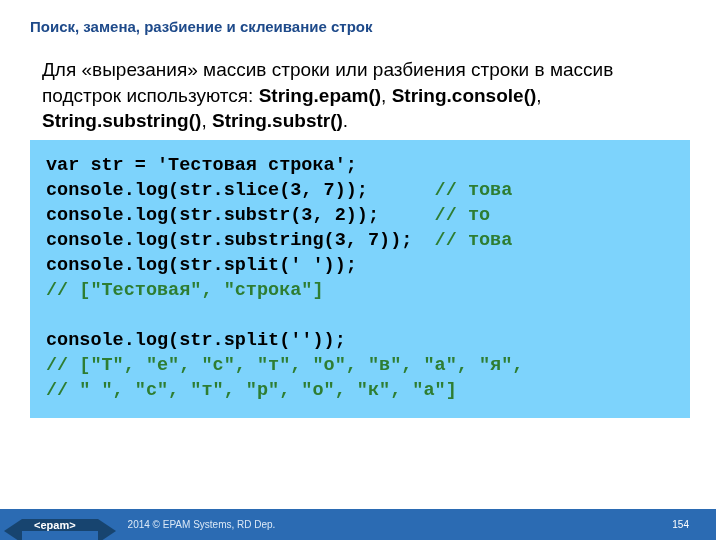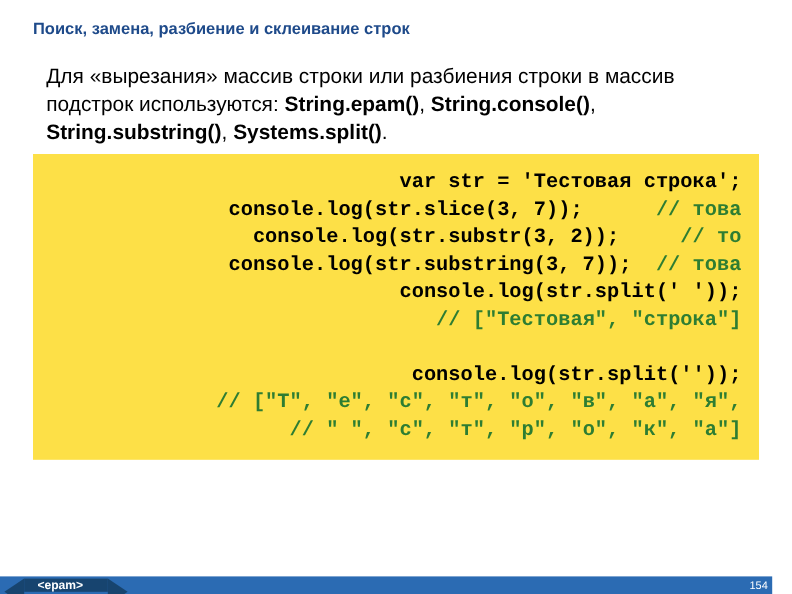--- a/index.html
+++ b/index.html
@@ -19,37 +19,36 @@
     margin-bottom: 22px;
   }
   .body-text {
     color: #000;
     font-size: 19px;
     line-height: 1.35;
     margin: 0 4px 6px 12px;
   }
   .body-text .bold { font-weight: bold; }
   .code-block {
-    background: #fde047;
+    background: #7dd3fc;
     font-family: "Courier New", Courier, monospace;
     font-size: 18.5px;
     font-weight: bold;
     line-height: 1.35;
     padding: 14px 16px 14px 16px;
     margin: 0;
     white-space: pre;
     color: #000;
     overflow: hidden;
-    text-align: right;
   }
   .code-block .cmt { color: #2e7d32; }
   .footer {
     position: absolute;
-    left: 0; right: 18px; bottom: 0;
-    height: 16px;
+    left: 0; right: 4px; bottom: 0;
+    height: 31px;
     background: #2b6bb3;
     display: flex;
     align-items: center;
     color: #fff;
     font-size: 10px;
   }
   .footer-left {
     position: relative;
     height: 100%;
     background: #17446f;
@@ -77,44 +76,45 @@
     border-bottom: 12px solid transparent;
     border-left: 18px solid #17446f;
   }
   .footer-left-wrap { margin-left: 22px; }
   .footer-mid {
     margin-left: 30px;
     color: #dbe8f6;
   }
   .footer-right {
     margin-left: auto;
-    margin-right: 4px;
+    margin-right: 27px;
     color: #fff;
   }
 </style>
 </head>
 <body>
 
 <div class="slide">
   <div class="title">Поиск, замена, разбиение и склеивание строк</div>
 
   <div class="body-text">
-    <span>Для «вырезания» массив строки или разбиения строки в массив подстрок используются: </span><span class="bold">String.epam()</span><span>, </span><span class="bold">String.console()</span><span>, </span><span class="bold">String.substring()</span><span>, </span><span class="bold">Systems.split()</span><span>.</span>
+    <span>Для «вырезания» массив строки или разбиения строки в массив подстрок используются: </span><span class="bold">String.epam()</span><span>, </span><span class="bold">String.console()</span><span>, </span><span class="bold">String.substring()</span><span>, </span><span class="bold">String.substr()</span><span>.</span>
   </div>
 
   <div class="code-block"><span>var str = 'Тестовая строка';</span>
 <span>console.log(str.slice(3, 7));      </span><span class="cmt">// това</span>
 <span>console.log(str.substr(3, 2));     </span><span class="cmt">// то</span>
 <span>console.log(str.substring(3, 7));  </span><span class="cmt">// това</span>
 <span>console.log(str.split(' '));</span>
 <span class="cmt">// ["Тестовая", "строка"]</span>
 <span></span>
 <span>console.log(str.split(''));</span>
 <span class="cmt">// ["Т", "е", "с", "т", "о", "в", "а", "я",</span>
 <span class="cmt">// " ", "с", "т", "р", "о", "к", "а"]</span></div>
 
   <div class="footer">
     <div class="footer-left-wrap">
       <div class="footer-left">&lt;epam&gt;</div>
     </div>
+    <div class="footer-mid">2014 © EPAM Systems, RD Dep.</div>
     <div class="footer-right">154</div>
   </div>
 </div>
 
 </body></html>

